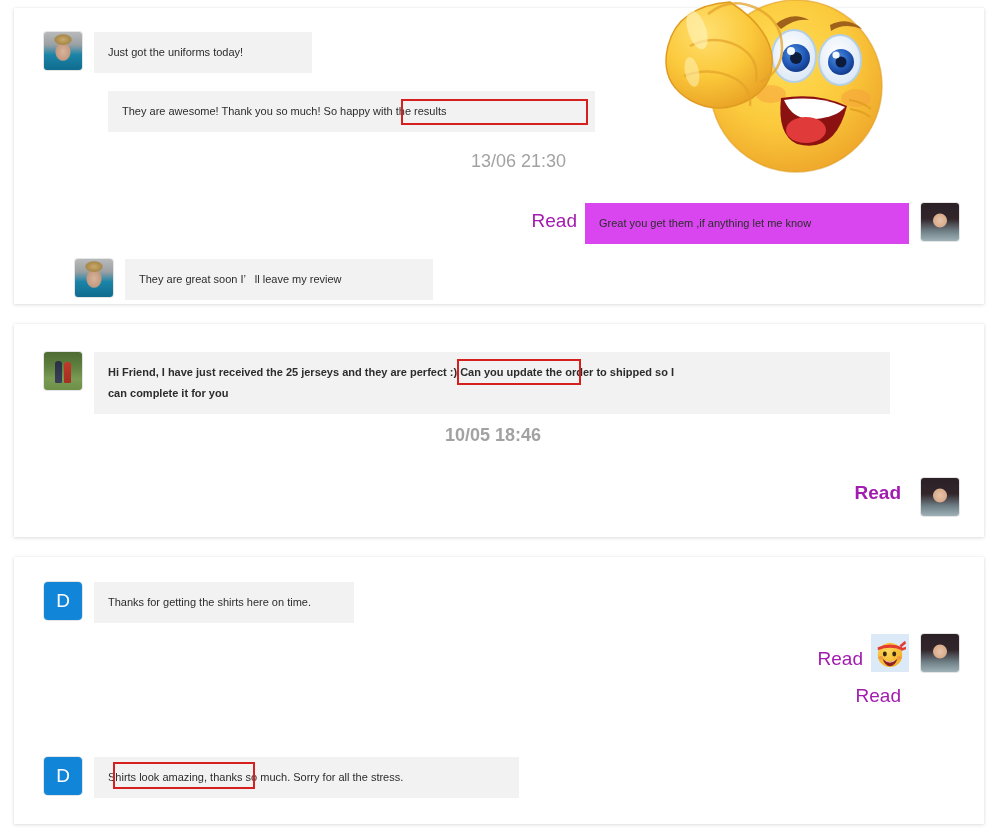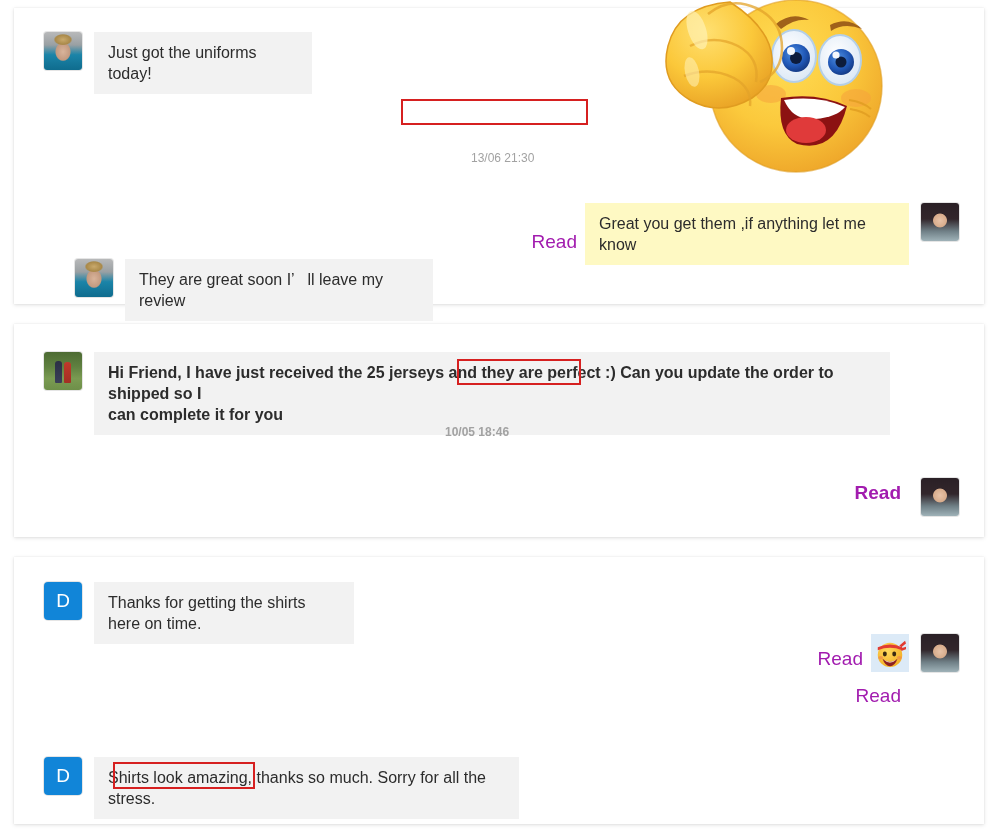--- a/index.html
+++ b/index.html
@@ -93,43 +93,43 @@
     border-radius: 4px;
     color: #ffffff;
     font-size: 19px;
     line-height: 38px;
     text-align: center;
     font-family: "Liberation Sans", sans-serif;
   }
 
   
   .bubble {
-    font-size: 16px;
+    font-size: 11px;
     line-height: 21px;
     color: #2c2c2c;
     padding: 10px 14px;
     box-sizing: border-box;
     white-space: pre-wrap;
     word-wrap: break-word;
   }
   .bubble.in  { background: #f2f2f2; }
-  .bubble.out { background: #fef9c3; }
+  .bubble.out { background: #d946ef; }
 
   .read-tag {
     font-size: 19px;
     color: #a21caf;
     align-self: flex-end;
     padding-bottom: 12px;
     margin-right: 8px;
     white-space: nowrap;
   }
 
   .timestamp {
     position: absolute;
-    font-size: 12px;
+    font-size: 18px;
     color: #a2a2a2;
     white-space: nowrap;
   }
 
   
   .hl-box {
     position: absolute;
     border: 2px solid #d62020;
     box-sizing: border-box;
     pointer-events: none;
@@ -159,20 +159,23 @@
 
 <div id="stage">
 
   <div class="card" id="card-1">
 
     <div class="row" style="left:30px; top:24px;">
       <div class="avatar av-woman"></div>
       <div class="bubble in" style="margin-left:12px; width:218px;">Just got the uniforms today!</div>
     </div>
 
+    <div class="row" style="left:94px; top:83px;">
+      <div class="bubble in" style="width:487px;">They are awesome! Thank you so much! So happy with the results</div>
+    </div>
     <div class="hl-box" style="left:387px; top:91px; width:187px; height:26px;"></div>
 
     <div class="timestamp" style="left:457px; top:143px;">13/06 21:30</div>
 
     <div id="emoji-sticker">
       <svg viewBox="0 0 268 192" width="268" height="192" aria-hidden="true">
         <defs>
           <radialGradient id="faceG" cx="42%" cy="34%" r="72%">
             <stop offset="0%" stop-color="#ffdd55"></stop>
             <stop offset="55%" stop-color="#fbc93c"></stop>

